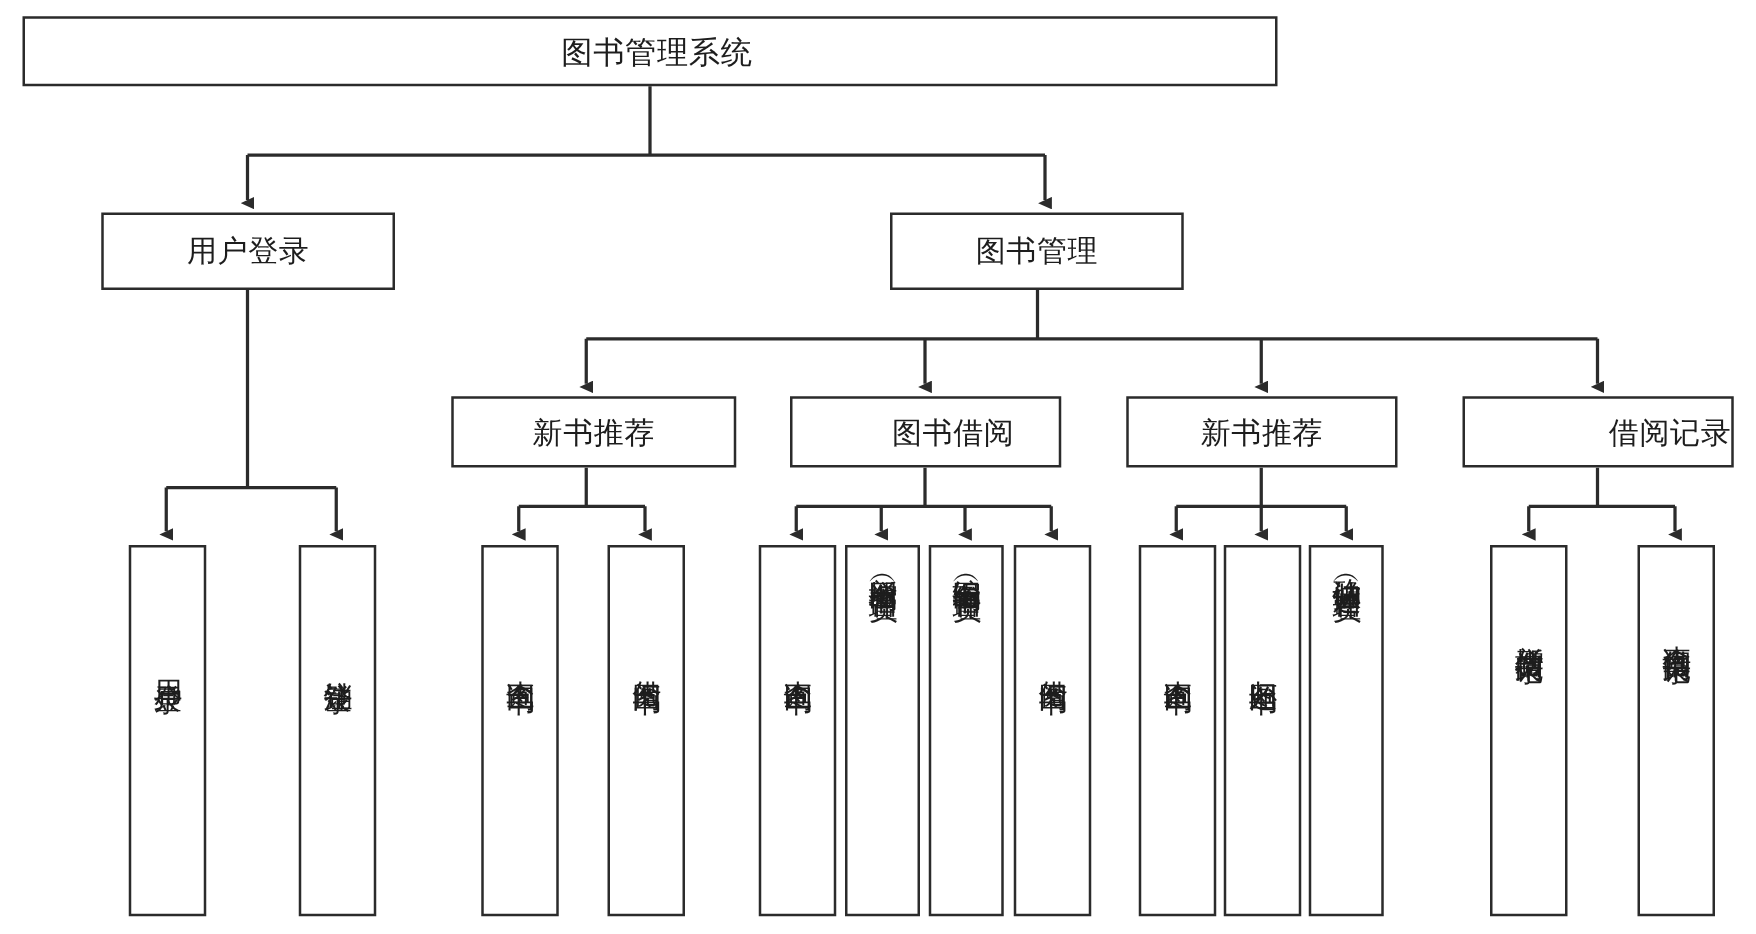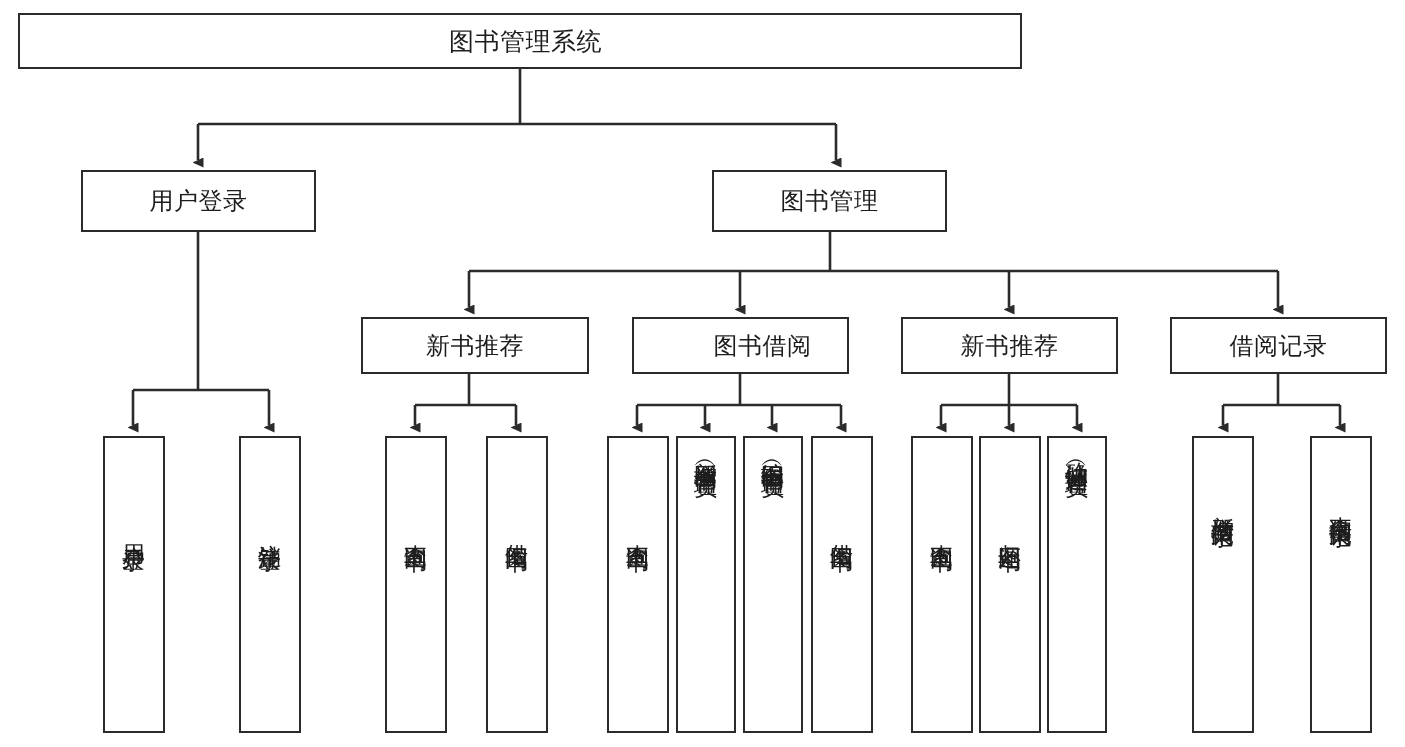--- a/index.html
+++ b/index.html
@@ -139,21 +139,21 @@
 
   <div class="node node-l3" style="left:361px; top:317px; width:228px; height:57px;">
     <span class="label">新书推荐</span>
   </div>
   <div class="node node-l3" style="left:632px; top:317px; width:217px; height:57px;padding-left:44px;">
     <span class="label">图书借阅</span>
   </div>
   <div class="node node-l3" style="left:901px; top:317px; width:217px; height:57px;">
     <span class="label">新书推荐</span>
   </div>
-  <div class="node node-l3" style="left:1170px; top:317px; width:217px; height:57px;">
+  <div class="node node-l3" style="left:1170px; top:317px; width:217px; height:57px;justify-content:flex-end;">
     <span class="label">借阅记录</span>
   </div>
 
   <div class="node node-leaf low" style="left:103px; top:436px; width:62px; height:297px;">
     <span class="label">用户登录</span>
   </div>
   <div class="node node-leaf low" style="left:239px; top:436px; width:62px; height:297px;">
     <span class="label">注销登录</span>
   </div>
 

